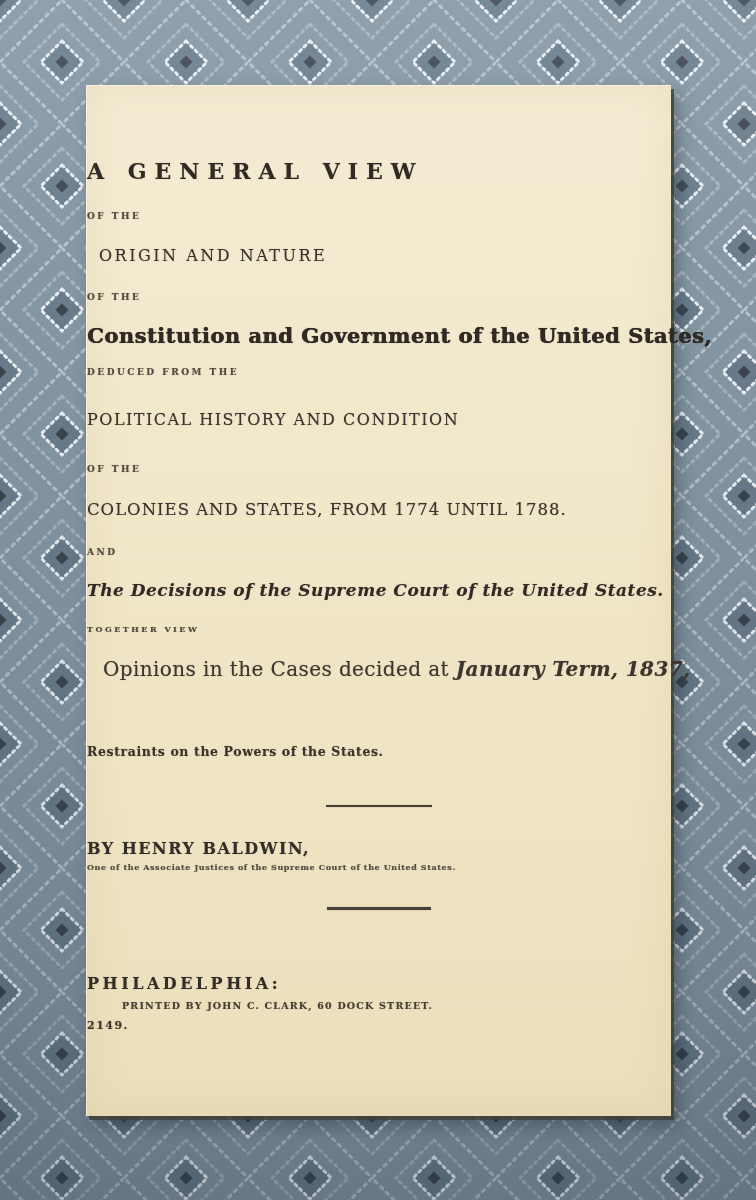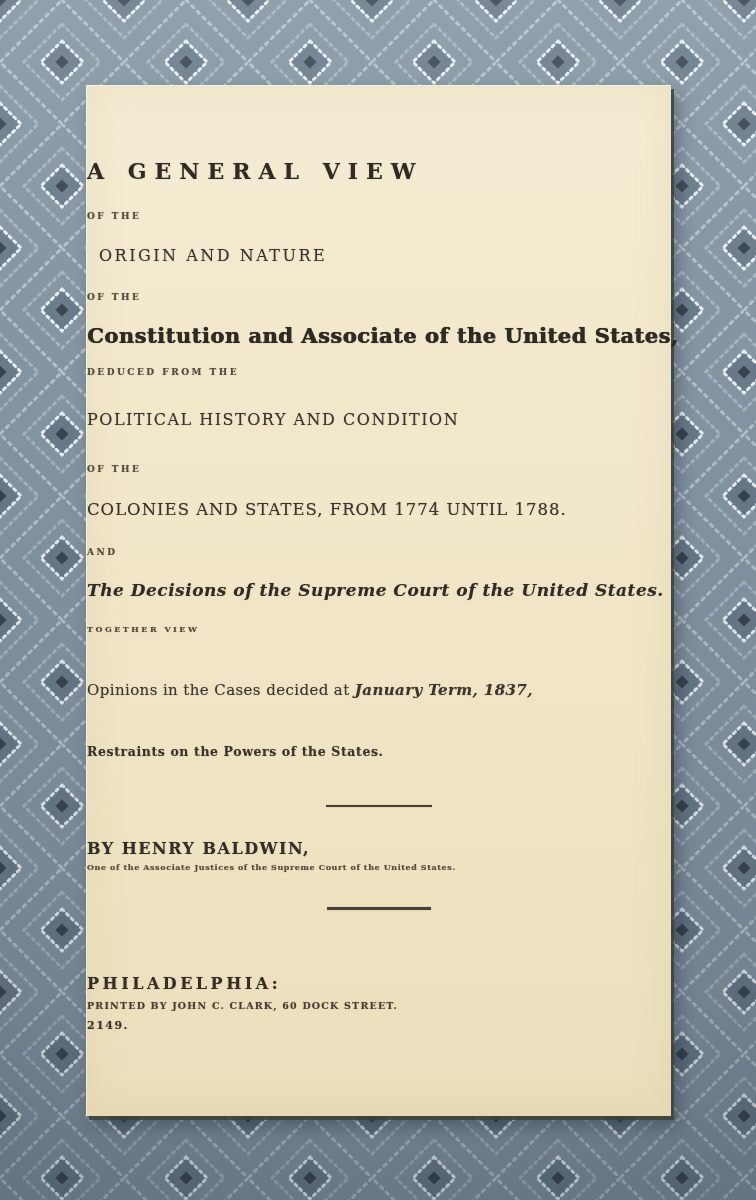--- a/index.html
+++ b/index.html
@@ -29,31 +29,31 @@
         text-shadow:0 0 1px rgba(70,58,44,0.45);white-space:nowrap;}
   .t-main{top:72px;font-size:22px;font-weight:bold;letter-spacing:8px;color:#2f2a24;}
   .t-small{font-size:9px;font-weight:bold;letter-spacing:2.5px;color:#514a3e;}
   .s1{top:125px;} .s2{top:206px;} .s3{top:281px;} .s4{top:378px;} .s5{top:461px;}
   .s6{top:538px;font-size:8px;} .s7{top:625px;font-size:8px;}
   .t-med{font-size:16px;letter-spacing:2.5px;font-weight:500;color:#3a342c;}
   .m1{top:160px;margin-left:12px;} .m2{top:324px;letter-spacing:1.5px;} .m3{top:414px;letter-spacing:1px;font-size:16.5px;}
   .t-black{top:237px;font-size:21px;font-weight:bold;letter-spacing:0.5px;color:#2f2a24;
            text-shadow:0.6px 0 0 #2f2a24, 0 0 1px rgba(60,50,40,0.6);}
   .t-dec{top:494px;font-size:17px;font-weight:bold;font-style:italic;letter-spacing:0.5px;color:#302b25;}
-  .t-op{top:595px;font-size:15px;letter-spacing:0.4px;color:#3c362e;}
+  .t-op{top:571px;font-size:20px;letter-spacing:0.4px;color:#3c362e;margin-left:16px;}
   .t-op .emph{font-weight:bold;font-style:italic;}
   .t-res{top:658px;font-size:12.5px;font-weight:bold;letter-spacing:0.6px;color:#3a342c;}
   .rule{position:absolute;left:50%;transform:translateX(-50%);background:#47413a;
         box-shadow:0 0 1px rgba(70,60,45,0.6);}
   .r1{top:719px;width:106px;height:2px;}
   .r2{top:821px;width:104px;height:2.5px;}
   .t-by{top:753px;font-size:16px;font-weight:bold;letter-spacing:1.5px;color:#332e27;}
   .t-byd{top:776px;font-size:8px;font-weight:bold;letter-spacing:0.6px;color:#544c3f;}
   .t-city{top:888px;font-size:16px;font-weight:bold;letter-spacing:3.5px;color:#332e27;}
-  .t-prn{top:914px;font-size:9.5px;font-weight:bold;letter-spacing:1.2px;color:#473f34;}
+  .t-prn{top:914px;font-size:9.5px;font-weight:bold;letter-spacing:1.2px;color:#473f34;padding-left:35px;}
   .t-yr{top:933px;font-size:11px;font-weight:bold;letter-spacing:1.5px;color:#3c362e;}
 </style>
 </head>
 <body>
 
 <svg class="bg-svg" xmlns="http://www.w3.org/2000/svg" width="756" height="1200">
   <defs>
     <g id="motif">
       <path d="M0,-38 L38,0 L0,38 L-38,0 Z" fill="none" stroke="#a7b4bf" stroke-width="3" stroke-dasharray="2.5 4.5" stroke-linecap="round"></path>
       <path d="M0,-21 L21,0 L0,21 L-21,0 Z" fill="#697b8a" stroke="#e9eef2" stroke-width="3" stroke-dasharray="2.5 4" stroke-linecap="round"></path>
@@ -71,21 +71,21 @@
   </defs>
   <rect width="756" height="1200" fill="url(#dia)"></rect>
 </svg>
 <div class="vignette"></div>
 
 <div class="paper">
   <div class="line t-main">A GENERAL VIEW</div>
   <div class="line t-small s1">OF THE</div>
   <div class="line t-med m1">ORIGIN AND NATURE</div>
   <div class="line t-small s2">OF THE</div>
-  <div class="line t-black">Constitution and Associate of the United States,</div>
+  <div class="line t-black">Constitution and Government of the United States,</div>
   <div class="line t-small s3">DEDUCED FROM THE</div>
   <div class="line t-med m2">POLITICAL HISTORY AND CONDITION</div>
   <div class="line t-small s4">OF THE</div>
   <div class="line t-med m3">COLONIES AND STATES, FROM 1774 UNTIL 1788.</div>
   <div class="line t-small s5">AND</div>
   <div class="line t-dec">The Decisions of the Supreme Court of the United States.</div>
   <div class="line t-small s6">TOGETHER VIEW</div>
   <div class="line t-op"><span>Opinions in the Cases decided at </span><span class="emph">January Term, 1837,</span></div>
   <div class="line t-res">Restraints on the Powers of the States.</div>
   <div class="rule r1"></div>

